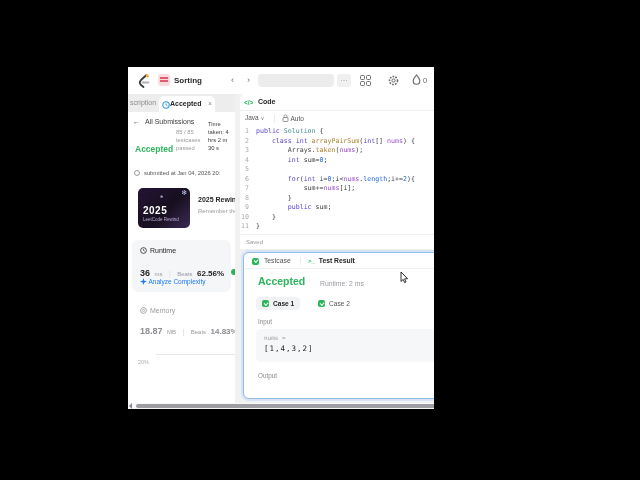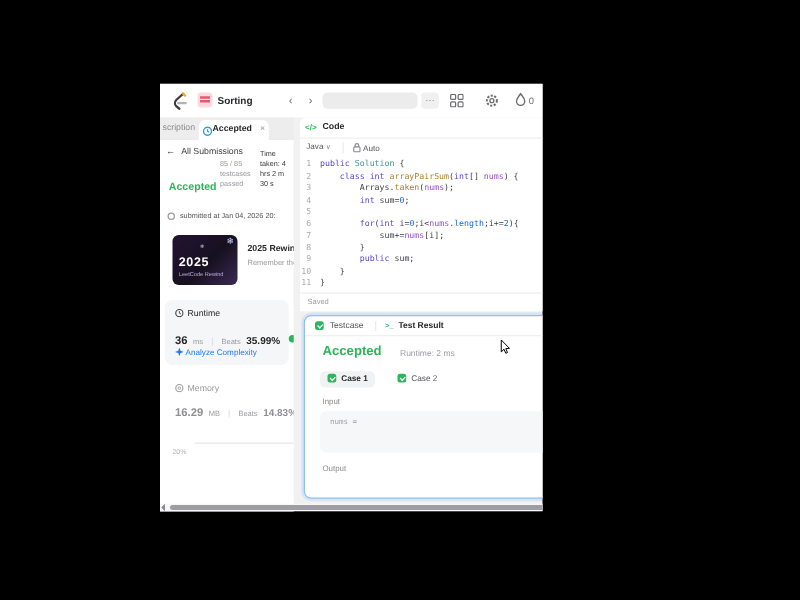--- a/index.html
+++ b/index.html
@@ -224,40 +224,40 @@
           <svg class="cic" style="display:inline-block;vertical-align:-1px;" width="7" height="7" viewBox="0 0 8 8">
             <circle cx="4" cy="4" r="3.3" fill="none" stroke="#3c3c40" stroke-width="1"></circle>
             <path d="M4 2.2 L4 4 L5.5 4.8" stroke="#3c3c40" stroke-width="0.8" fill="none"></path>
           </svg><span>Runtime</span>
         </div>
         <div class="val-row">
           <span class="v-big">36</span>
           <span class="v-unit">ms</span>
           <span class="v-div">|</span>
           <span class="v-beats">Beats</span>
-          <span class="v-pct">35.99%</span>
+          <span class="v-pct">62.56%</span>
           <span class="dot-green"></span>
         </div>
         <div class="analyze">
           <svg style="display:inline-block;vertical-align:-1px;" width="7" height="7" viewBox="0 0 8 8">
             <path d="M4 0 L5 3 L8 4 L5 5 L4 8 L3 5 L0 4 L3 3 Z" fill="#1a7af8"></path>
           </svg>
           <span>Analyze Complexity</span>
         </div>
       </div>
 
       <div class="mem-sec">
         <div class="card-head">
           <svg class="cic" style="display:inline-block;vertical-align:-1px;" width="7" height="7" viewBox="0 0 8 8">
             <circle cx="4" cy="4" r="3.3" fill="none" stroke="#9a9aa0" stroke-width="1"></circle>
             <circle cx="4" cy="4" r="1.2" fill="none" stroke="#9a9aa0" stroke-width="0.8"></circle>
           </svg><span>Memory</span>
         </div>
         <div class="val-row" style="top:20px;">
-          <span class="v-big">16.29</span>
+          <span class="v-big">18.87</span>
           <span class="v-unit">MB</span>
           <span class="v-div">|</span>
           <span class="v-beats">Beats</span>
           <span class="v-pct">14.83%</span>
         </div>
       </div>
 
       <div class="chart-row">
         <span class="chart-lab">20%</span>
         <span class="chart-line"></span>
@@ -346,20 +346,21 @@
     <span class="case-pill cp1">
       <span class="chk"></span><span>Case 1</span>
     </span>
     <span class="case-pill cp2">
       <span class="chk"></span><span>Case 2</span>
     </span>
 
     <span class="io-lab" style="top:65px;">Input</span>
     <div class="in-box">
       <div class="in-name">nums =</div>
+      <div class="in-val">[1,4,3,2]</div>
     </div>
     <span class="io-lab" style="top:119px;">Output</span>
 
     <div class="vscroll">
       <span class="arr u" style="left:0;top:0;"></span>
       <span class="thumb-v"></span>
       <span class="arr d" style="left:0;bottom:0;"></span>
     </div>
   </div>
 

